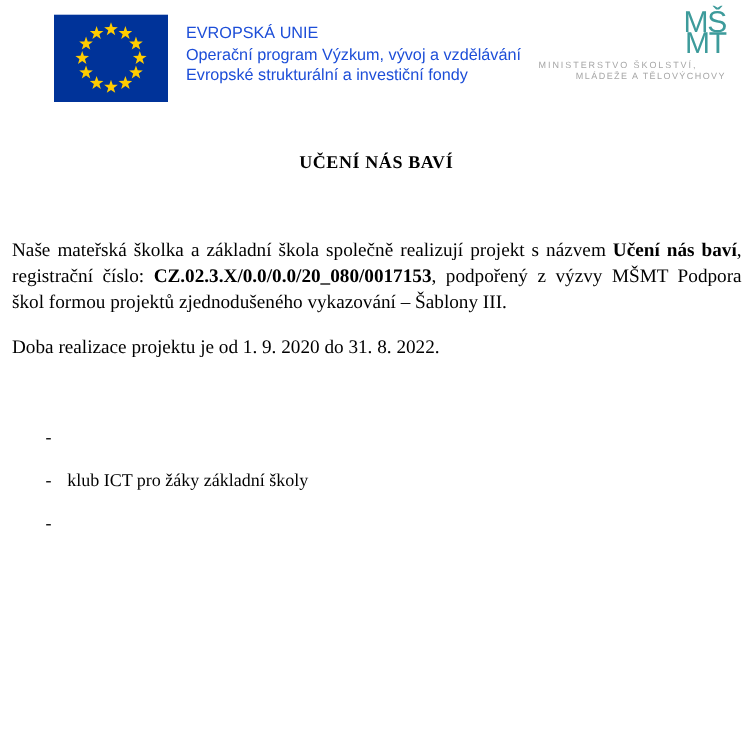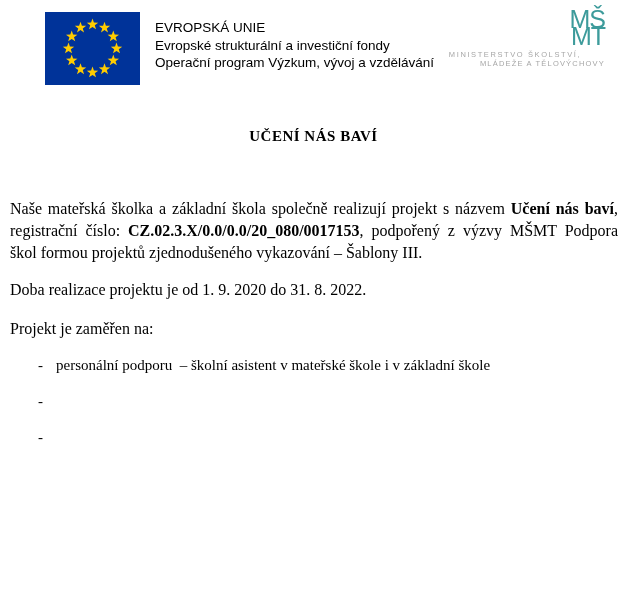--- a/index.html
+++ b/index.html
@@ -19,21 +19,21 @@
     left: 45px; top: 12px;
     width: 95px; height: 73px;
     display: block;
   }
   .eu-text {
     position: absolute;
     left: 155px; top: 19px;
     font-family: "Liberation Sans", "DejaVu Sans", sans-serif;
     font-size: 13.5px;
     line-height: 17.5px;
-    color: #000000;
+    color: #1d4ed8;
     white-space: nowrap;
   }
   .msmt {
     position: absolute;
     right: 22px; top: 10px;
     width: 180px;
     text-align: center;
     font-family: "Liberation Sans", "DejaVu Sans", sans-serif;
   }
   .msmt-monogram {
@@ -116,50 +116,49 @@
       <use href="#eustar" x="35.5" y="57.3"></use>
       <use href="#eustar" x="26.7" y="48.5"></use>
       <use href="#eustar" x="23.5" y="36.5"></use>
       <use href="#eustar" x="26.7" y="24.5"></use>
       <use href="#eustar" x="35.5" y="15.7"></use>
     </g>
   </svg>
 
   <div class="eu-text">
     <div>EVROPSKÁ UNIE</div>
+    <div>Operační program Výzkum, vývoj a vzdělávání</div>
     <div>Evropské strukturální a investiční fondy</div>
-    <div>Operační program Výzkum, vývoj a vzdělávání</div>
   </div>
 
   <div class="msmt">
     <div class="msmt-monogram">
       <div class="row1">MŠ</div>
       <div class="row2">MT</div>
     </div>
     <div class="msmt-ministry">
       <div class="m1">MINISTERSTVO ŠKOLSTVÍ,</div>
       <div class="m2">MLÁDEŽE A TĚLOVÝCHOVY</div>
     </div>
   </div>
 
   <h1 class="doc-title">UČENÍ NÁS BAVÍ</h1>
 
   <p class="para justify p1"><span>Naše mateřská školka a základní škola společně realizují projekt s názvem </span><span class="b">Učení nás baví</span><span>, registrační číslo: </span><span class="b">CZ.02.3.X/0.0/0.0/20_080/0017153</span><span>, podpořený z výzvy MŠMT Podpora škol formou projektů zjednodušeného vykazování – Šablony III.</span></p>
 
   <p class="para p2">Doba realizace projektu je od 1. 9. 2020 do 31. 8. 2022.</p>
 
-  <p class="para p3">Projekt je zaměřen na:</p>
 
   <div class="bullets">
     <div class="bullet-row">
       <span class="bullet-dash">-</span>
-      <span class="bullet-text">personální podporu  – školní asistent v mateřské škole i v základní škole</span>
     </div>
     <div class="bullet-row">
       <span class="bullet-dash">-</span>
+      <span class="bullet-text">klub ICT pro žáky základní školy</span>
     </div>
     <div class="bullet-row">
       <span class="bullet-dash">-</span>
     </div>
   </div>
 
 
 
 </div>
 

